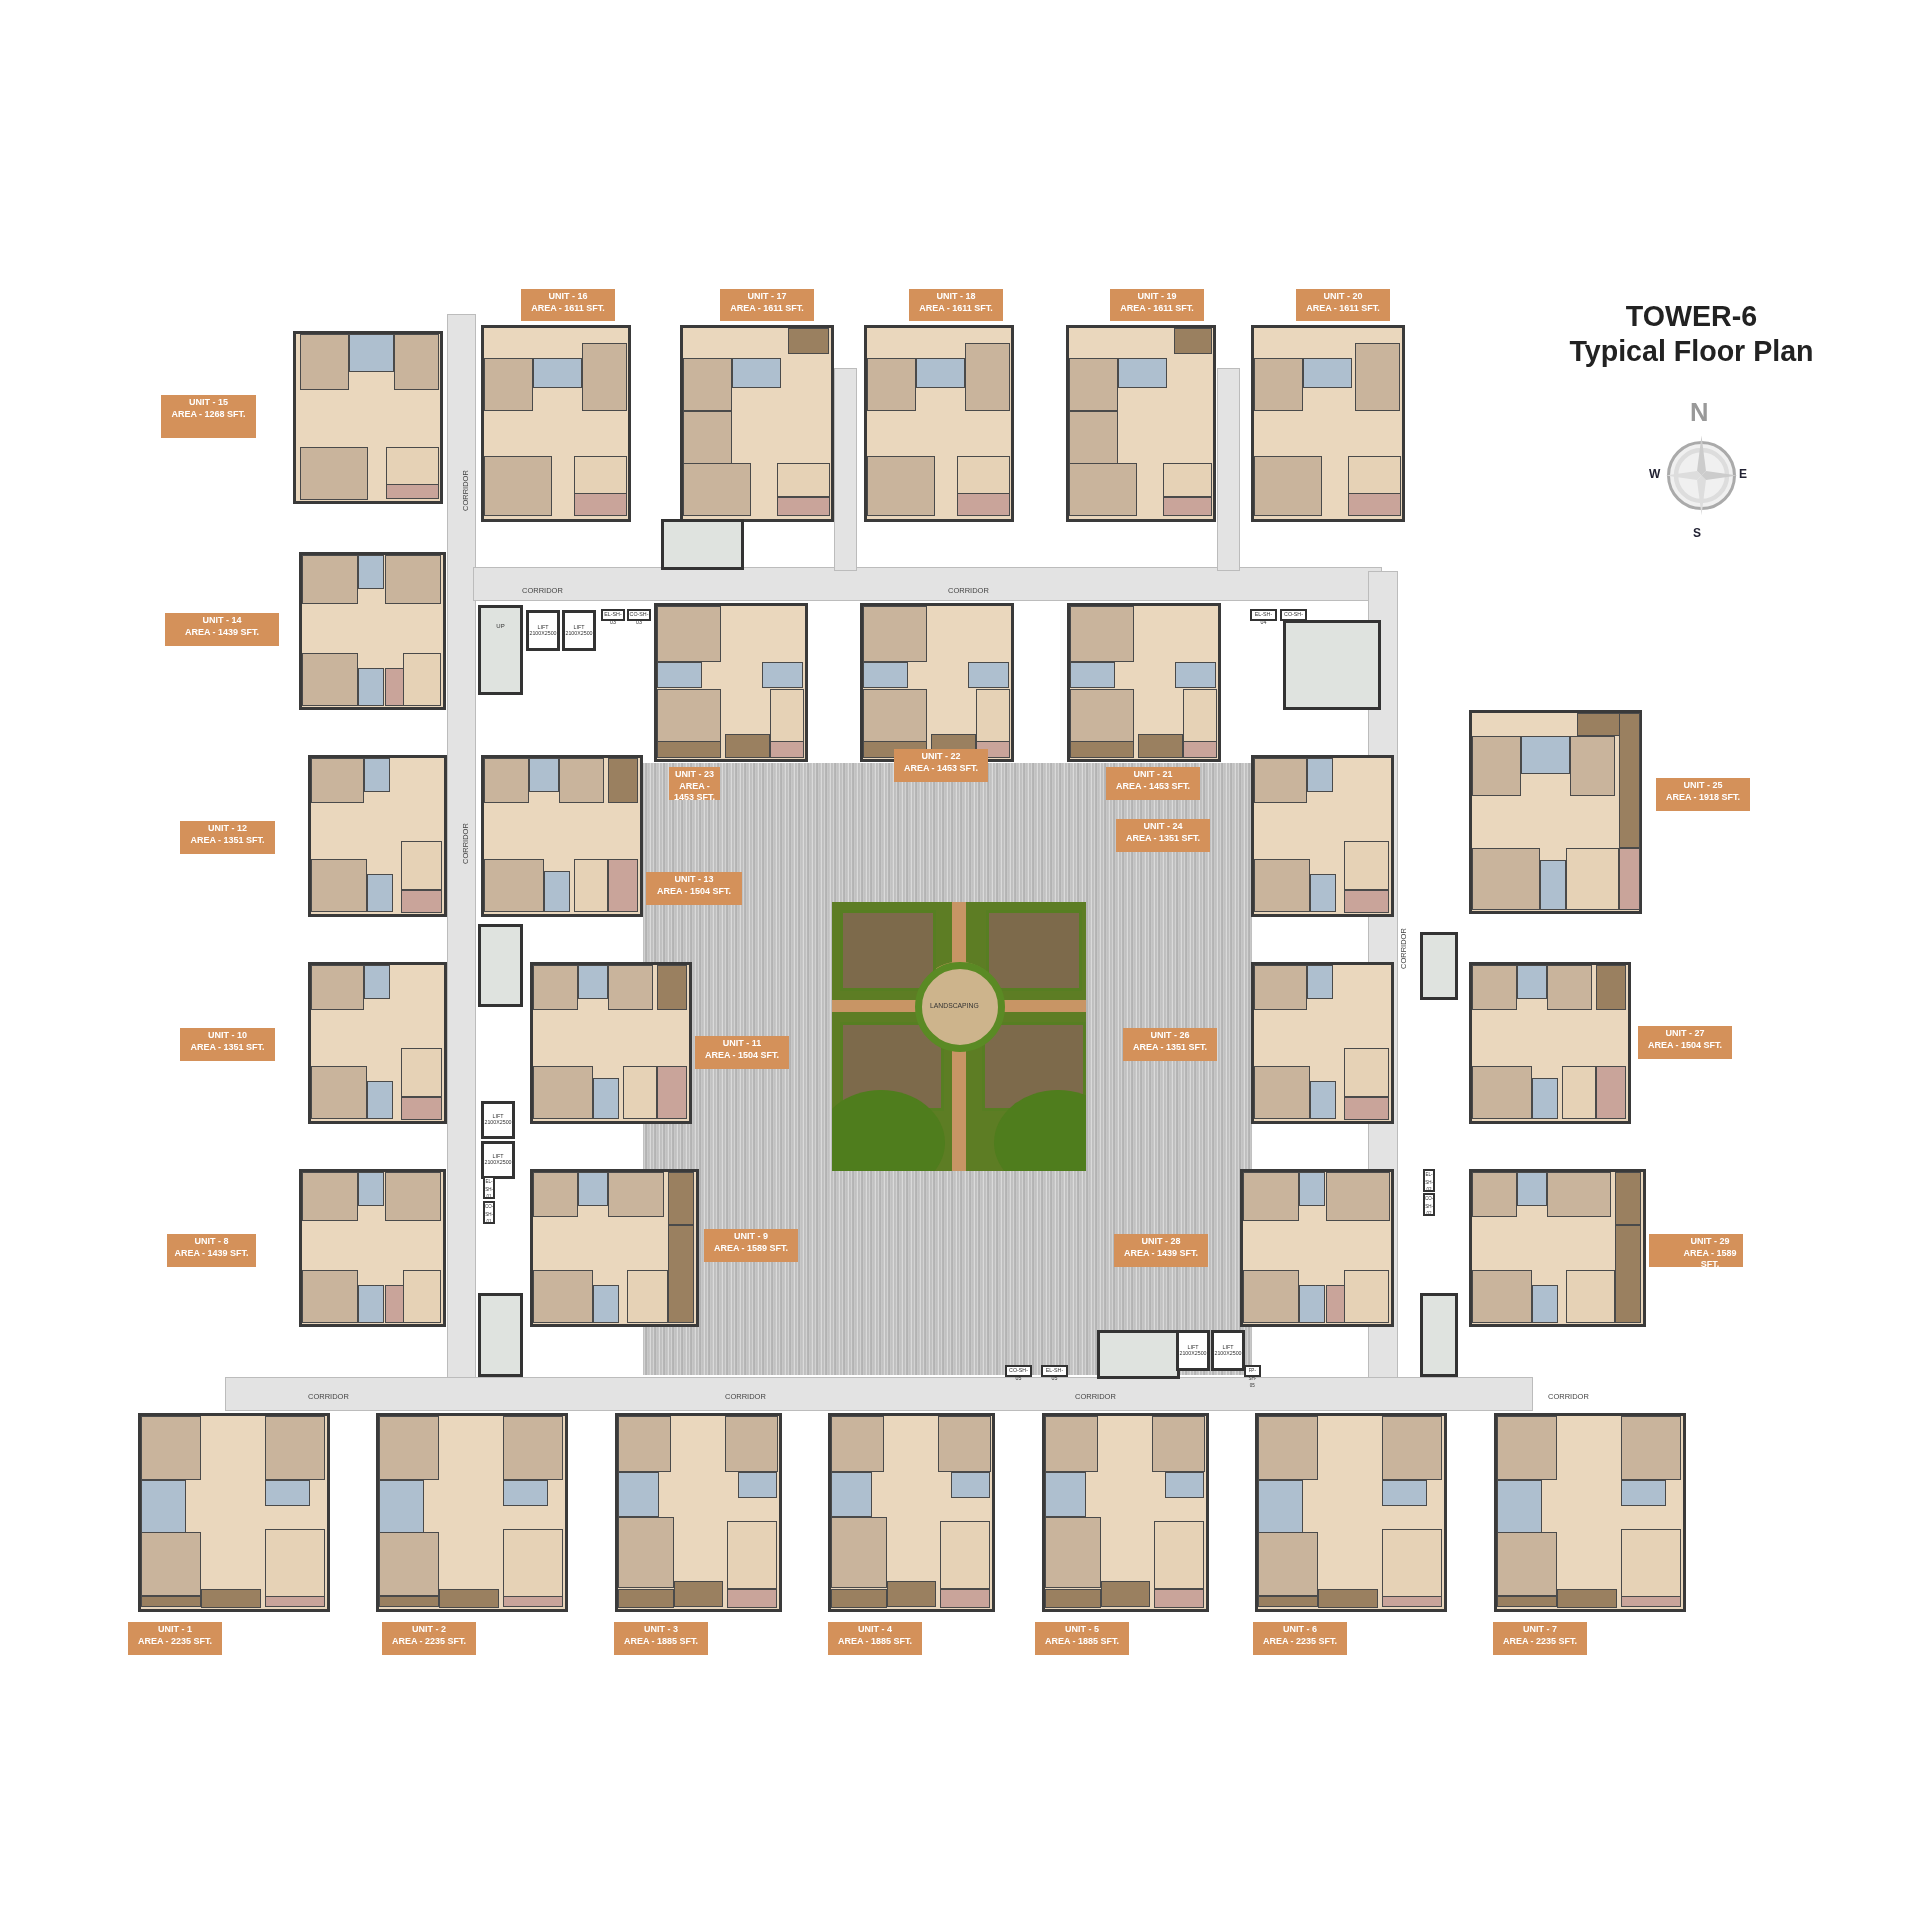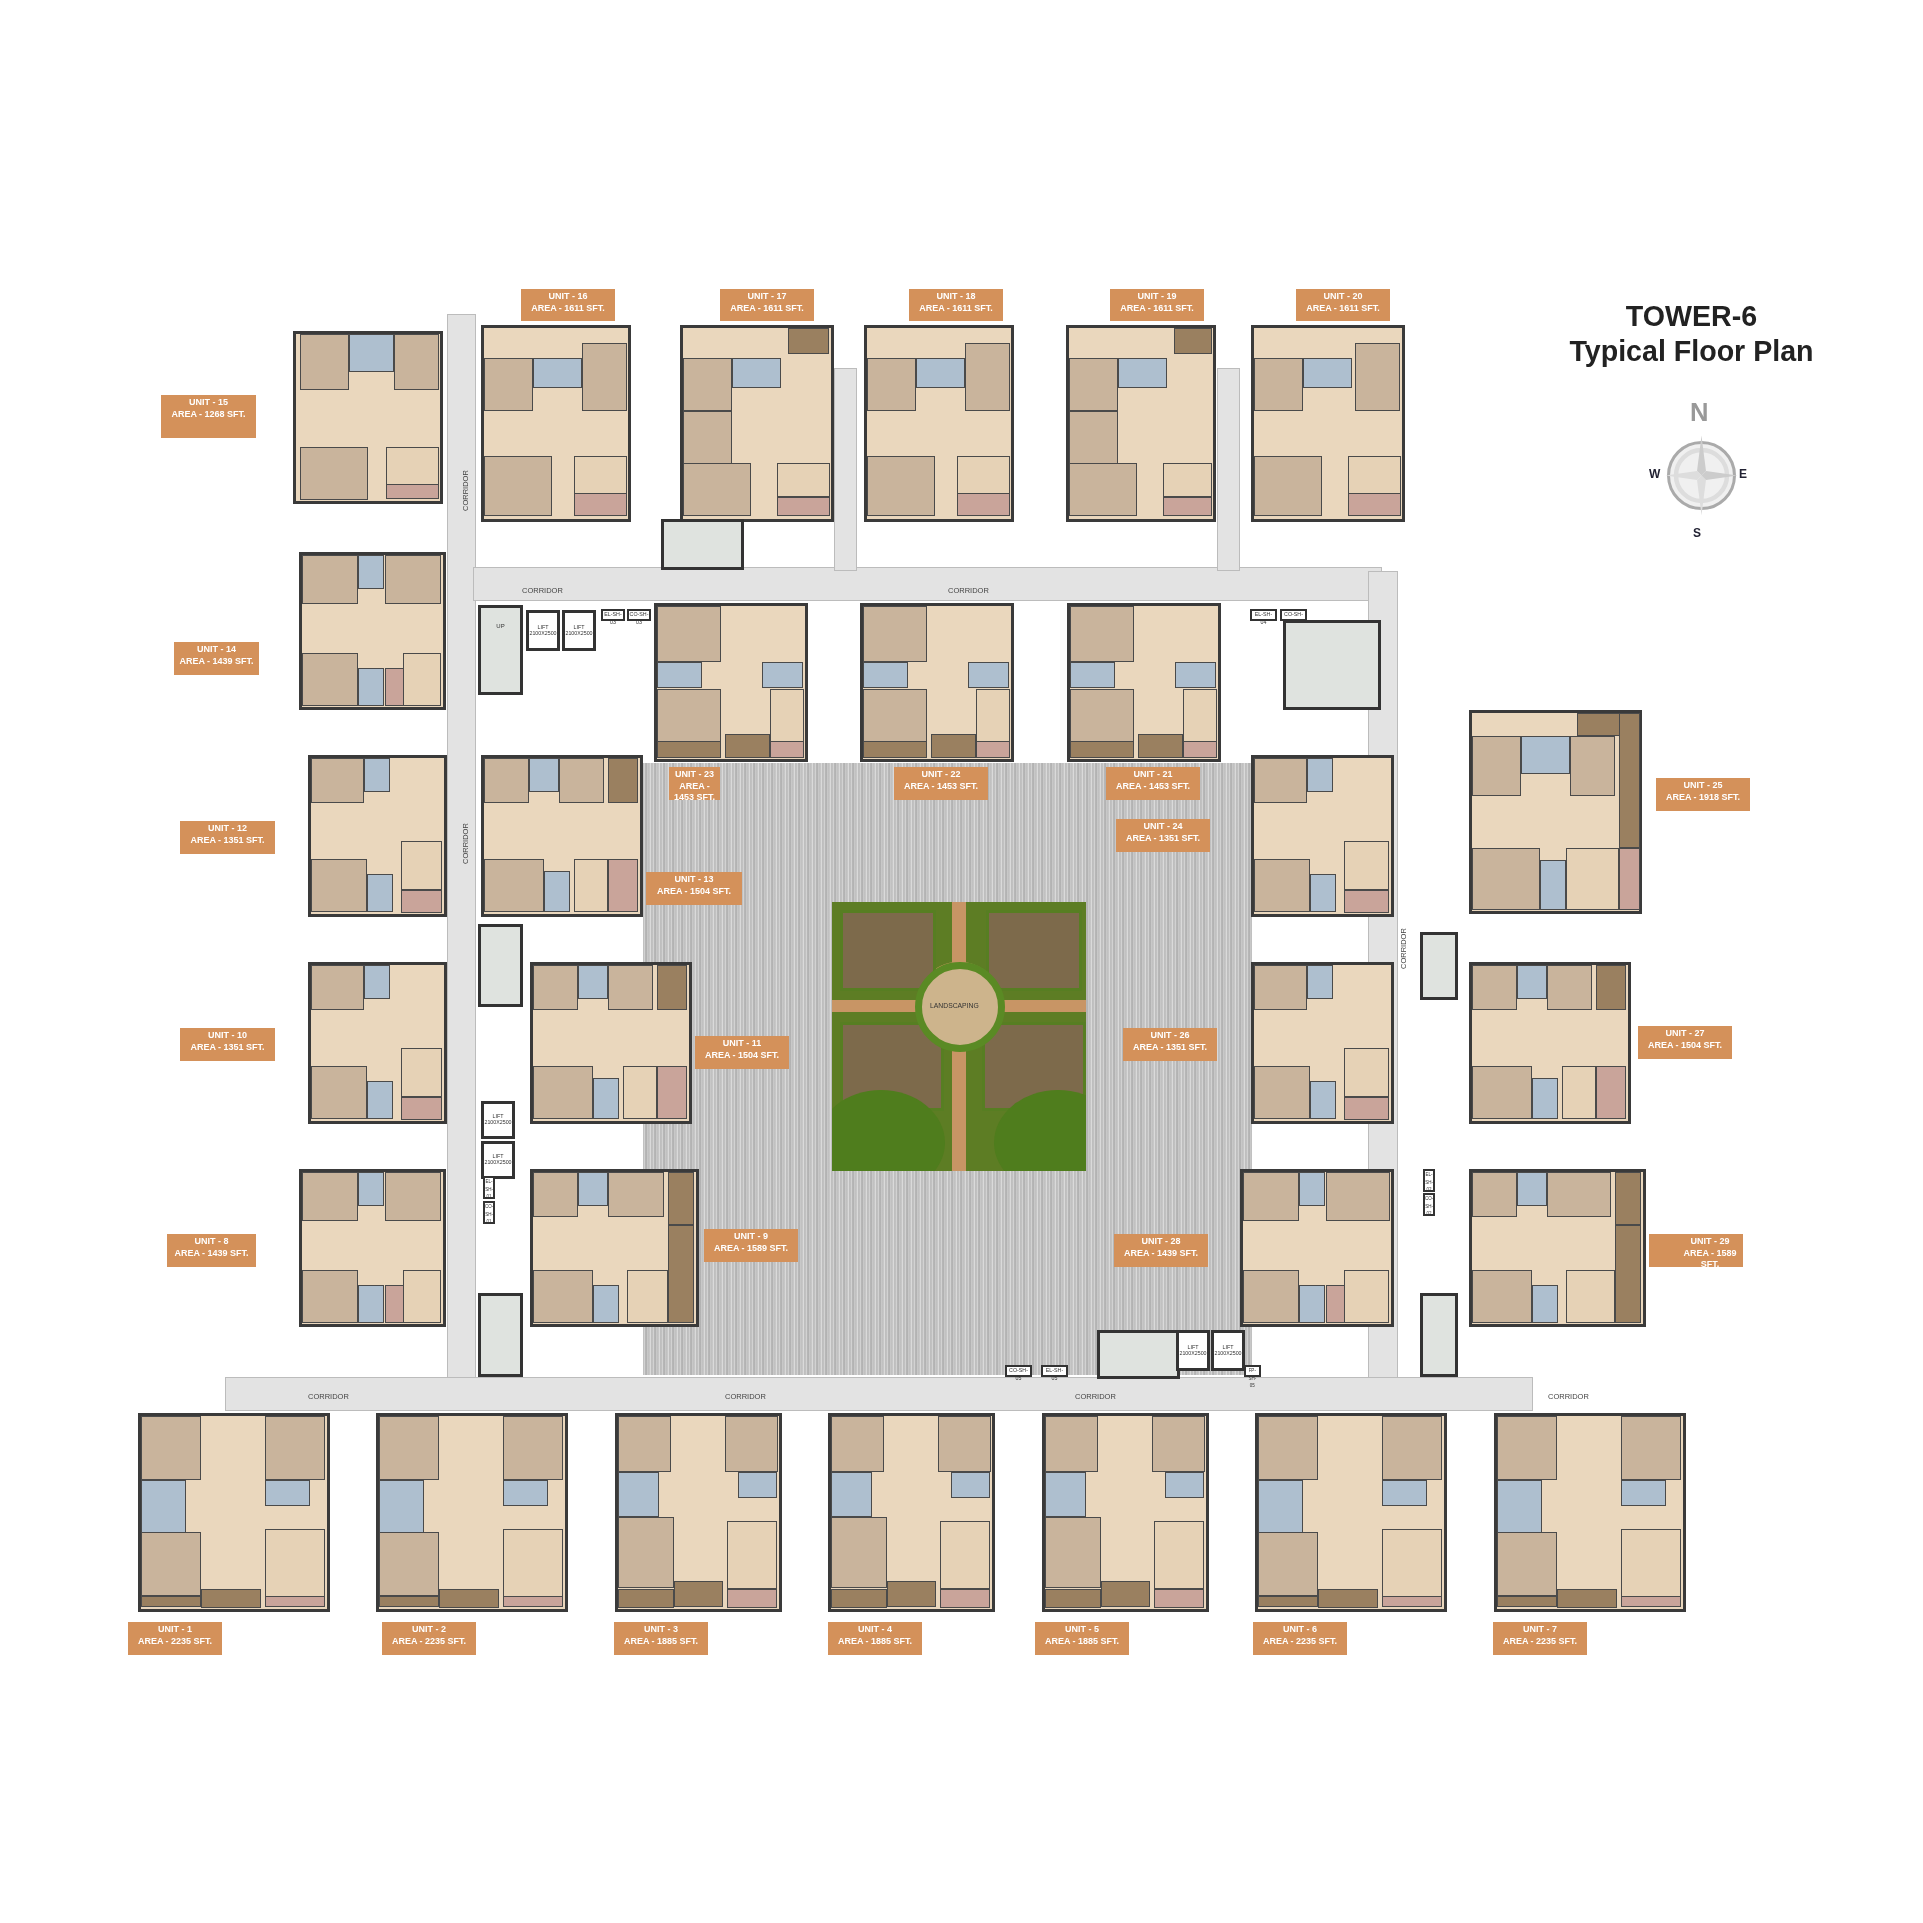--- a/index.html
+++ b/index.html
@@ -443,30 +443,30 @@
     <span>AREA - 1611 SFT.</span>
 </div>
 <div class="tag" style="left:1110px;top:289px;width:94px;height:32px;">
   <span>UNIT - 19</span>
     <span>AREA - 1611 SFT.</span>
 </div>
 <div class="tag" style="left:1296px;top:289px;width:94px;height:32px;">
   <span>UNIT - 20</span>
     <span>AREA - 1611 SFT.</span>
 </div>
-<div class="tag" style="left:165px;top:642px;width:85px;height:33px;margin-left:9px;">
+<div class="tag" style="left:165px;top:613px;width:114px;height:33px;">
   <span>UNIT - 14</span>
     <span>AREA - 1439 SFT.</span>
 </div>
 <div class="tag" style="left:669px;top:767px;width:51px;height:33px;">
   <span>UNIT - 23</span>
     <span>AREA - 1453 SFT.</span>
 </div>
 
-<div class="tag" style="left:894px;top:767px;width:94px;height:33px;">
+<div class="tag" style="left:894px;top:749px;width:94px;height:33px;">
   <span>UNIT - 22</span>
     <span>AREA - 1453 SFT.</span>
 </div>
 <div class="tag" style="left:1106px;top:767px;width:94px;height:33px;">
   <span>UNIT - 21</span>
     <span>AREA - 1453 SFT.</span>
 </div>
 <div class="tag" style="left:1116px;top:819px;width:94px;height:33px;">
   <span>UNIT - 24</span>
     <span>AREA - 1351 SFT.</span>

